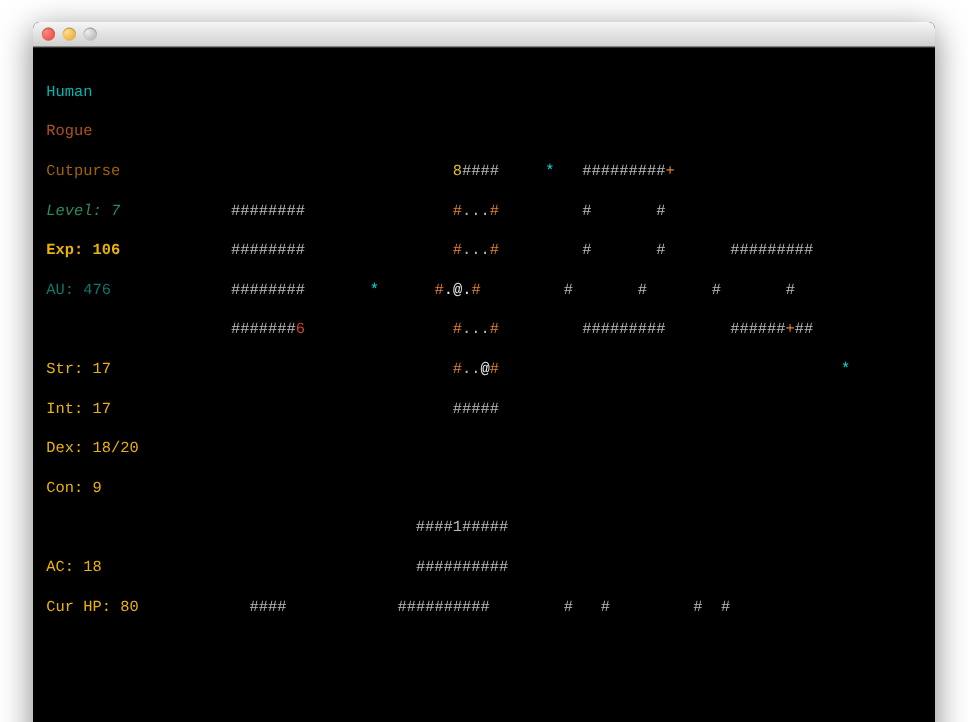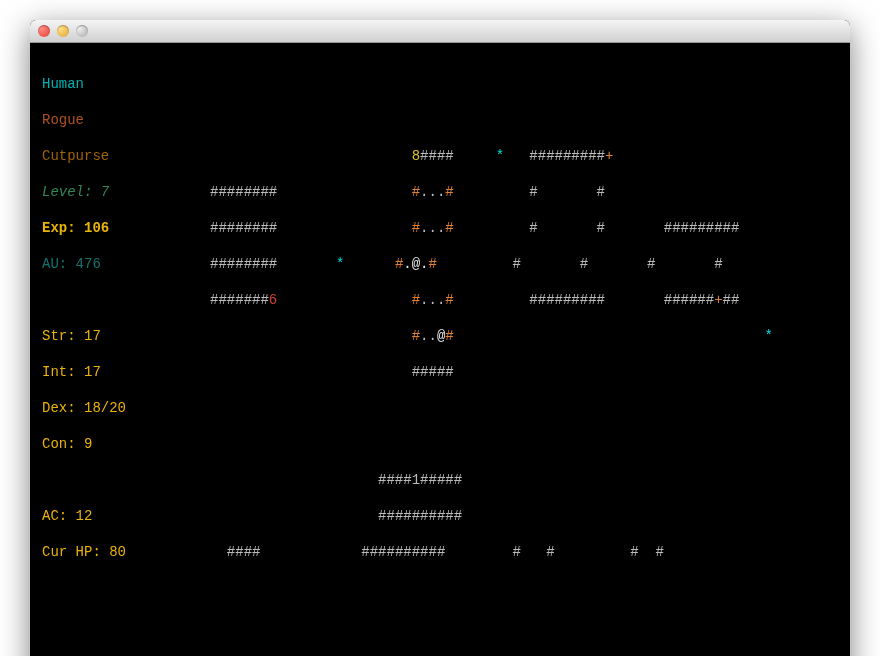--- a/index.html
+++ b/index.html
@@ -72,21 +72,21 @@
 <span class="row"><span class="purple">Cutpurse</span>                                    <span class="gold">8</span><span class="wall">####</span>     <span class="cyan">*</span>   <span class="wall">#########</span><span class="orange">+</span></span>
 <span class="row"><span class="lvl">Level: </span><span class="lvl">7</span>            <span class="wall">########</span>                <span class="orange">#</span><span class="wall">...</span><span class="orange">#</span>         <span class="wall">#</span>       <span class="wall">#</span></span>
 <span class="row"><span class="exp">Exp: </span><span class="exp">106</span>            <span class="wall">########</span>                <span class="orange">#</span><span class="wall">...</span><span class="orange">#</span>         <span class="wall">#</span>       <span class="wall">#</span>       <span class="wall">#########</span></span>
 <span class="row"><span class="au">AU: </span><span class="au">476</span>             <span class="wall">########</span>       <span class="cyan">*</span>      <span class="orange">#</span><span class="white">.@.</span><span class="orange">#</span>         <span class="wall">#</span>       <span class="wall">#</span>       <span class="wall">#</span>       <span class="wall">#</span></span>
 <span class="row">                    <span class="wall">#######</span><span class="red">6</span>                <span class="orange">#</span><span class="wall">...</span><span class="orange">#</span>         <span class="wall">#########</span>       <span class="wall">######</span><span class="orange">+</span><span class="wall">##</span></span>
 <span class="row"><span class="stat">Str: </span><span class="stat">17</span>                                     <span class="orange">#</span><span class="wall">..</span><span class="white">@</span><span class="orange">#</span>                                     <span class="cyan">*</span></span>
 <span class="row"><span class="stat">Int: </span><span class="stat">17</span>                                     <span class="wall">#####</span></span>
 <span class="row"><span class="stat">Dex: </span><span class="stat">18/20</span></span>
 <span class="row"><span class="stat">Con: </span><span class="stat">9</span></span>
 <span class="row">                                        <span class="wall">####</span><span class="wall">1</span><span class="wall">#####</span></span>
-<span class="row"><span class="stat">AC: </span><span class="stat">12</span>                                  <span class="wall">##########</span></span>
+<span class="row"><span class="stat">AC: </span><span class="stat">18</span>                                  <span class="wall">##########</span></span>
 <span class="row"><span class="stat">Cur HP: </span><span class="stat">80</span>            <span class="wall">####</span>            <span class="wall">##########</span>        <span class="wall">#</span>   <span class="wall">#</span>         <span class="wall">#</span>  <span class="wall">#</span></span>
 
 
 
 
 
 
 
 
 

